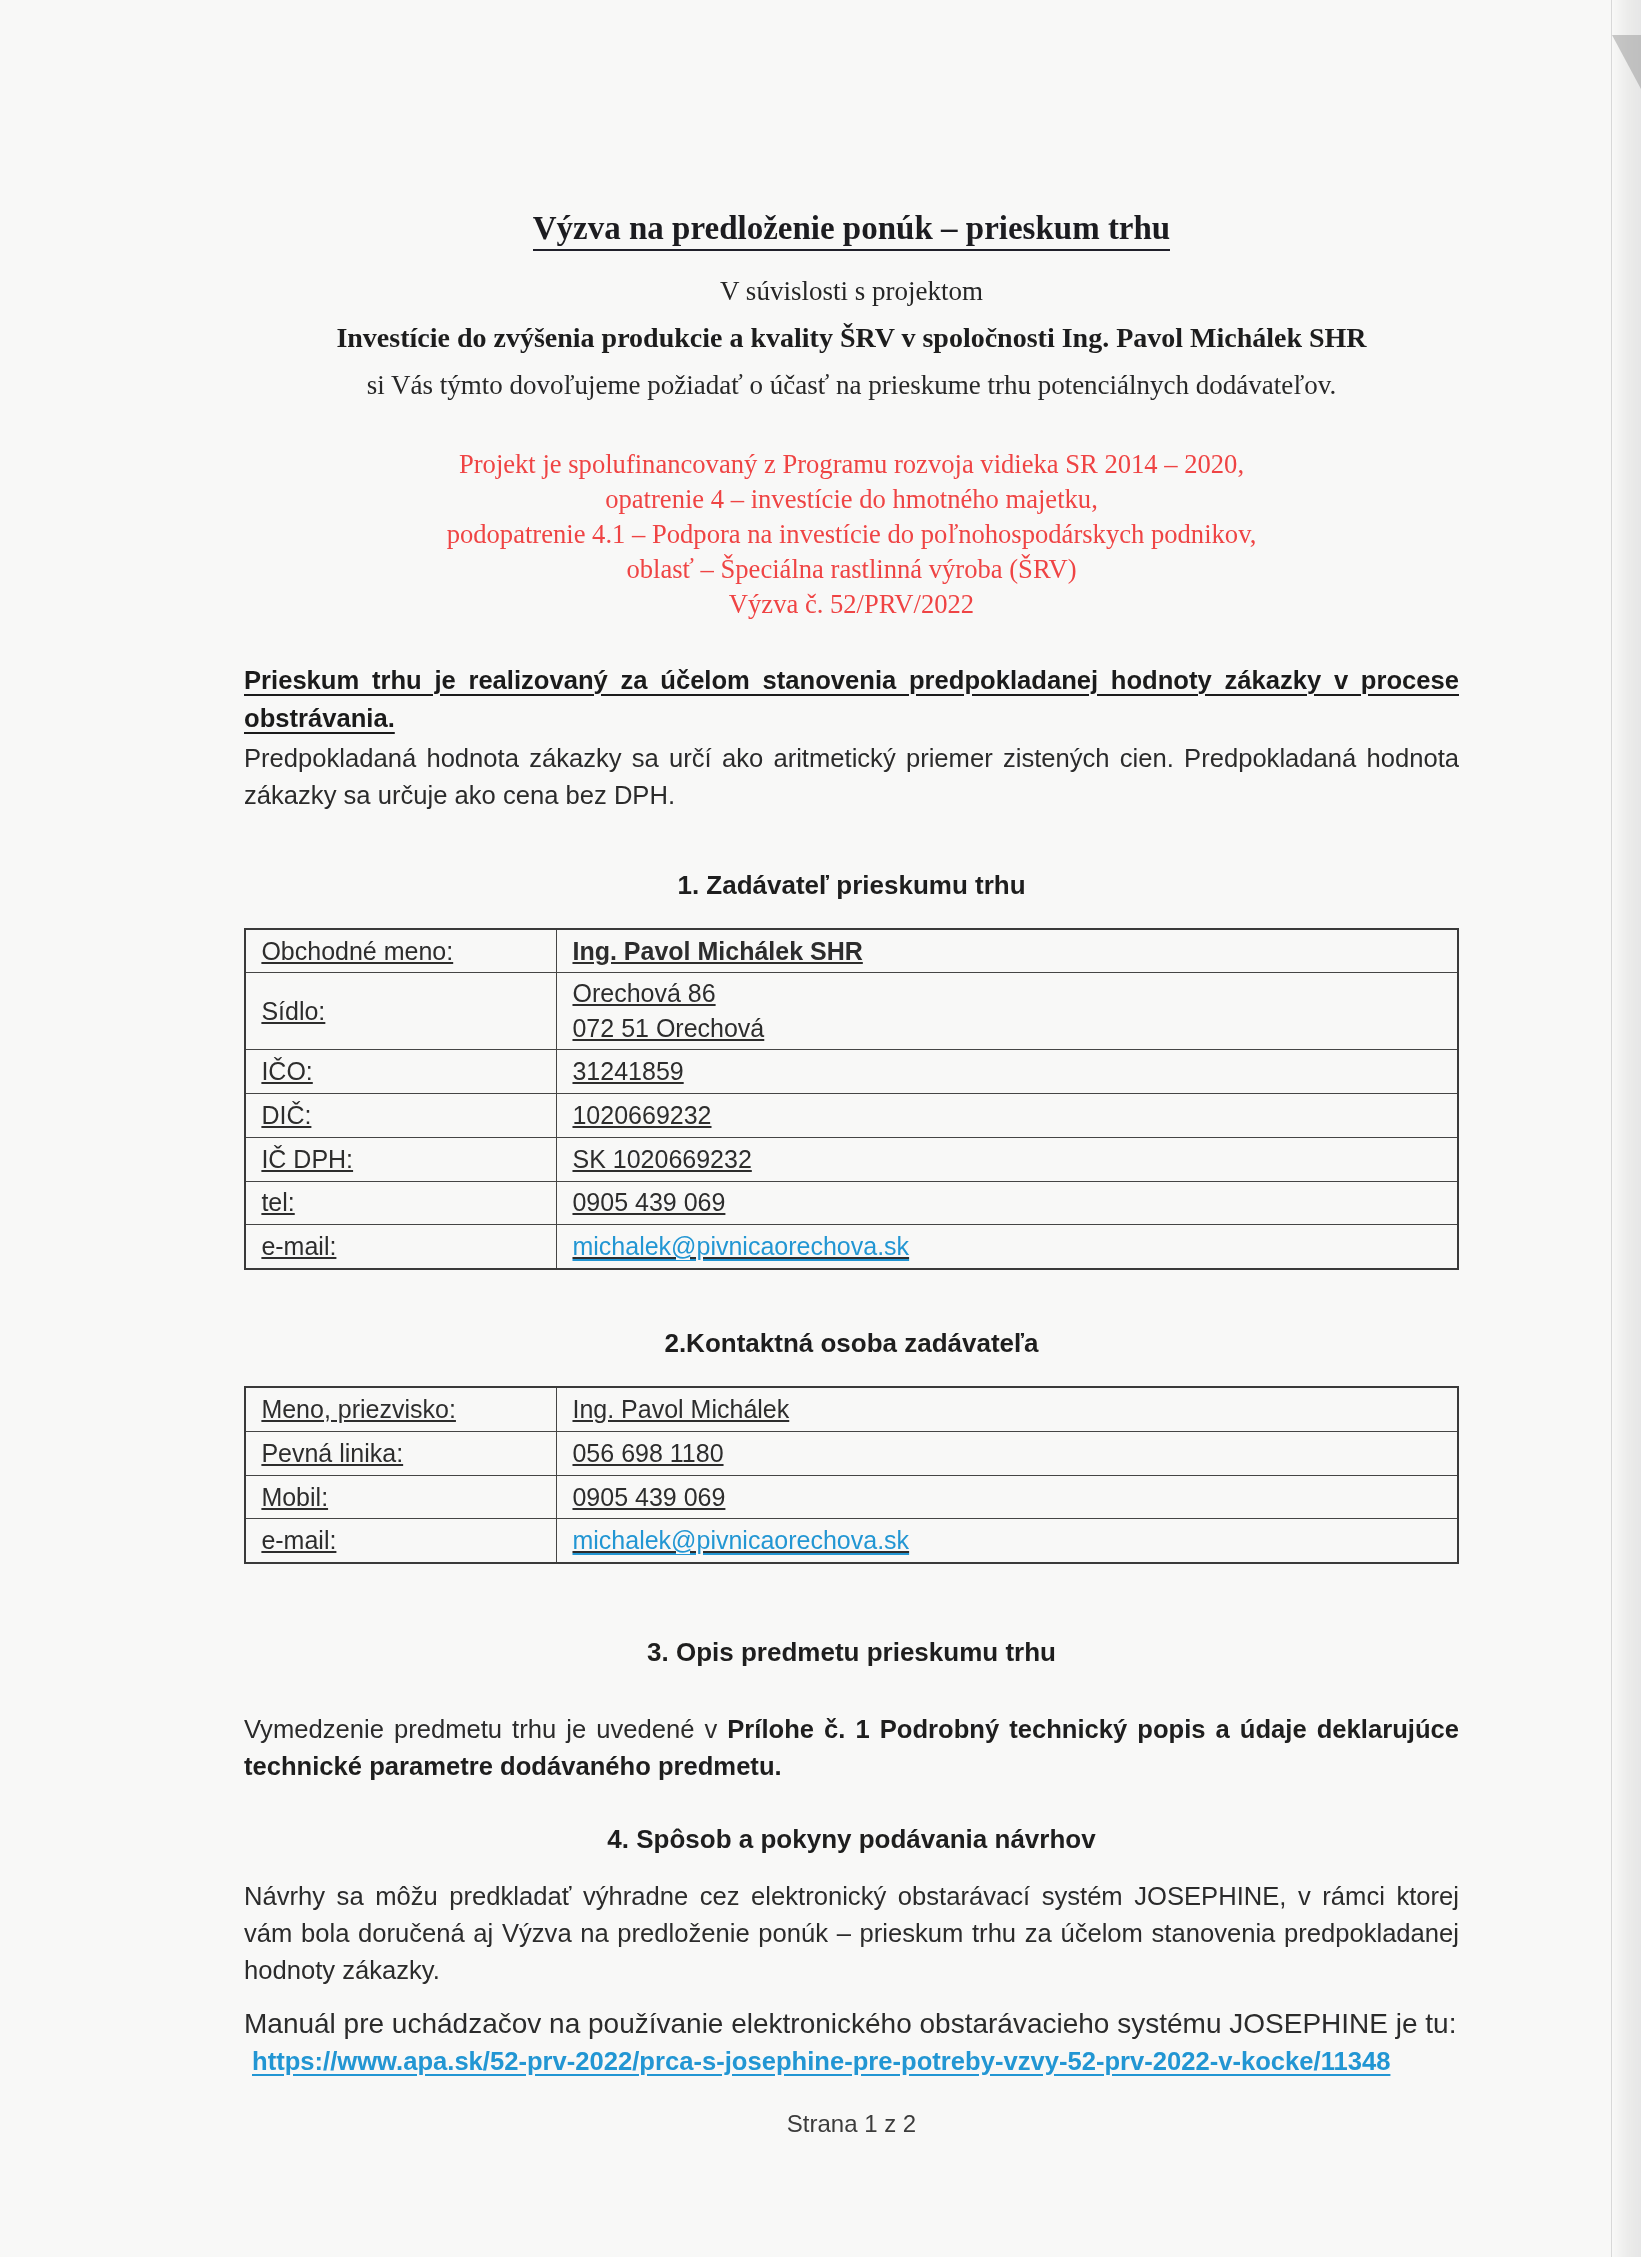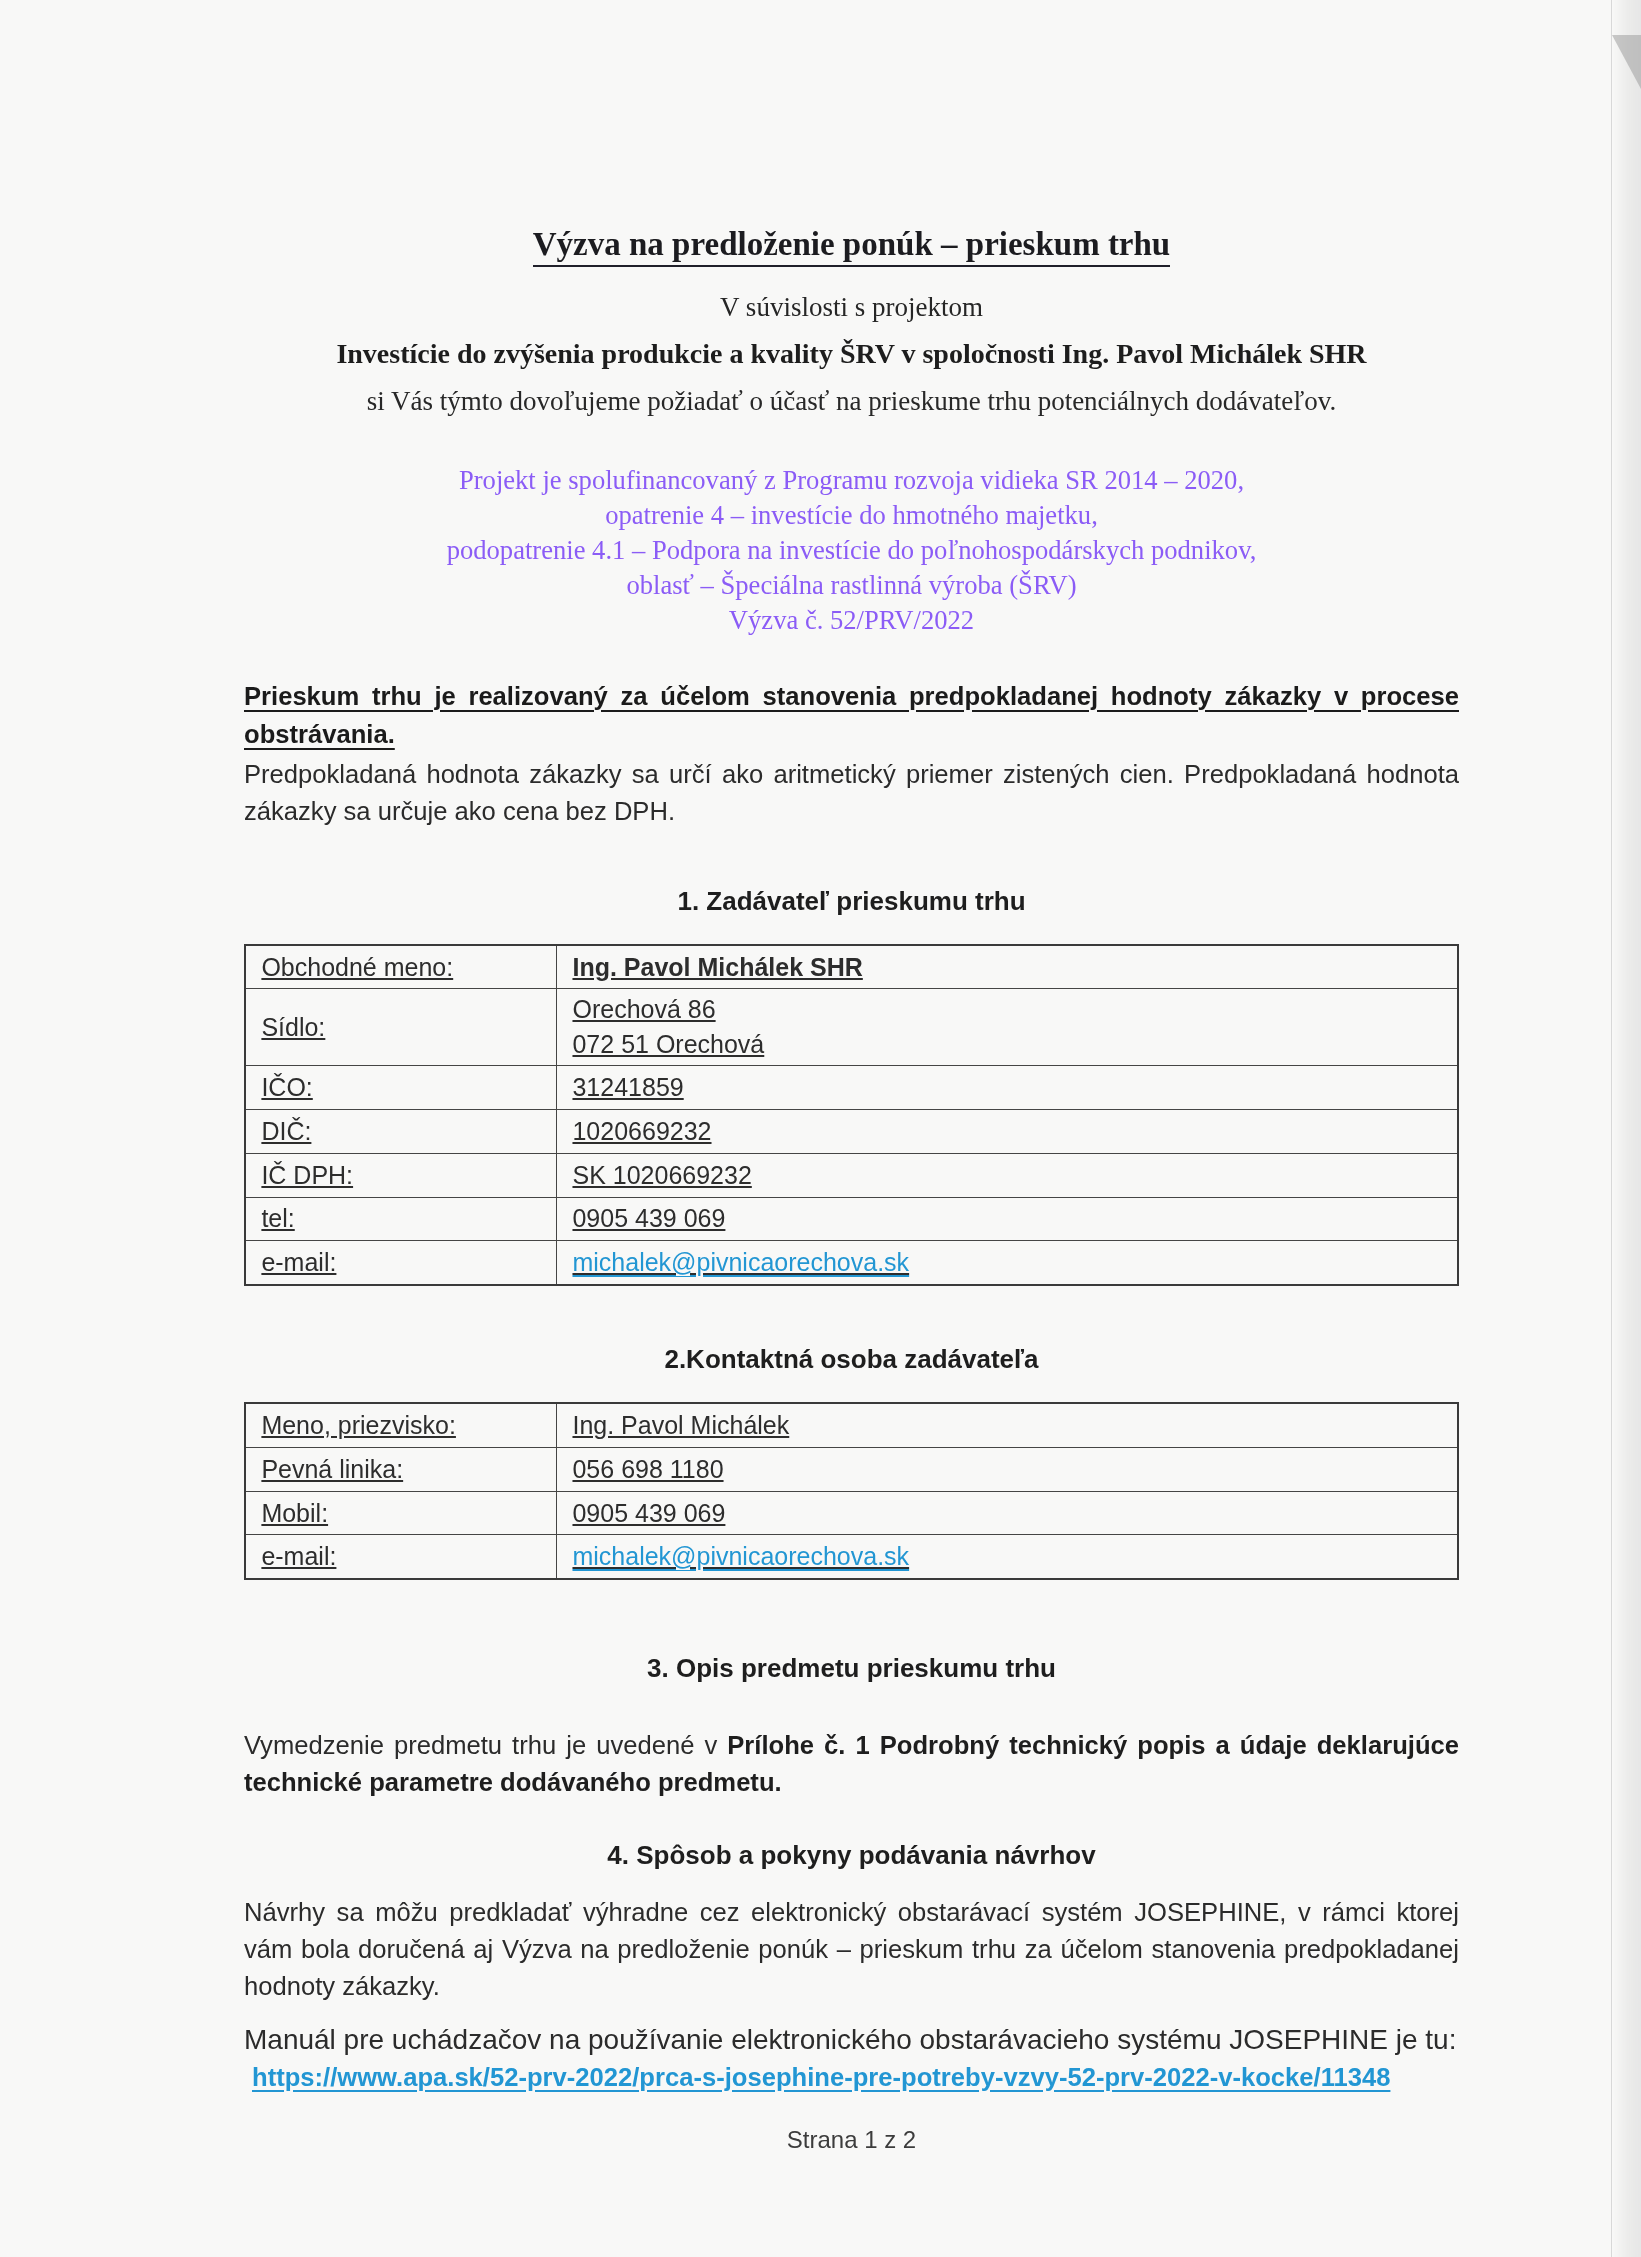--- a/index.html
+++ b/index.html
@@ -17,37 +17,37 @@
     position:absolute;top:0;right:0;width:29px;height:100%;
     background:linear-gradient(to right, rgba(0,0,0,0) 0%, rgba(0,0,0,0.05) 60%, rgba(0,0,0,0.07) 100%);
     border-left:1px solid rgba(0,0,0,0.06);
   }
   .scan-corner{
     position:absolute;top:35px;right:0;width:29px;height:54px;
     background:#9f9f9f;opacity:.55;
     clip-path:polygon(0 0,100% 0,100% 100%);
   }
   .content{
-    position:absolute;left:244px;top:16px;width:1215px;
+    position:absolute;left:244px;top:0;width:1215px;
   }
   .serif{font-family:"Liberation Serif",serif;}
 
   .doc-title{
     margin-top:210px;text-align:center;
     font-family:"Liberation Serif",serif;
     font-size:33px;font-weight:bold;color:#1c1c20;
   }
   .doc-title .underline{
     border-bottom:2.9px solid #20202a;padding-bottom:2.9px;
   }
   .subtitle{margin-top:29px;text-align:center;font-size:27px;color:#262626;}
   .project-name{margin-top:15.4px;text-align:center;font-size:28px;font-weight:bold;color:#1d1d1d;}
   .invitation{margin-top:15.4px;text-align:center;font-size:27px;color:#282828;}
 
-  .program-block{margin-top:46px;text-align:center;font-size:26.6px;line-height:35px;color:#8b5cf6;}
+  .program-block{margin-top:46px;text-align:center;font-size:26.6px;line-height:35px;color:#ef4444;}
 
   .purpose-heading{
     margin-top:39px;
     font-size:25.6px;font-weight:bold;color:#1b1b1b;
     line-height:38px;text-align:justify;
     text-decoration:underline;
     text-underline-offset:4.8px;
     text-decoration-thickness:2.4px;
   }
   .para{

